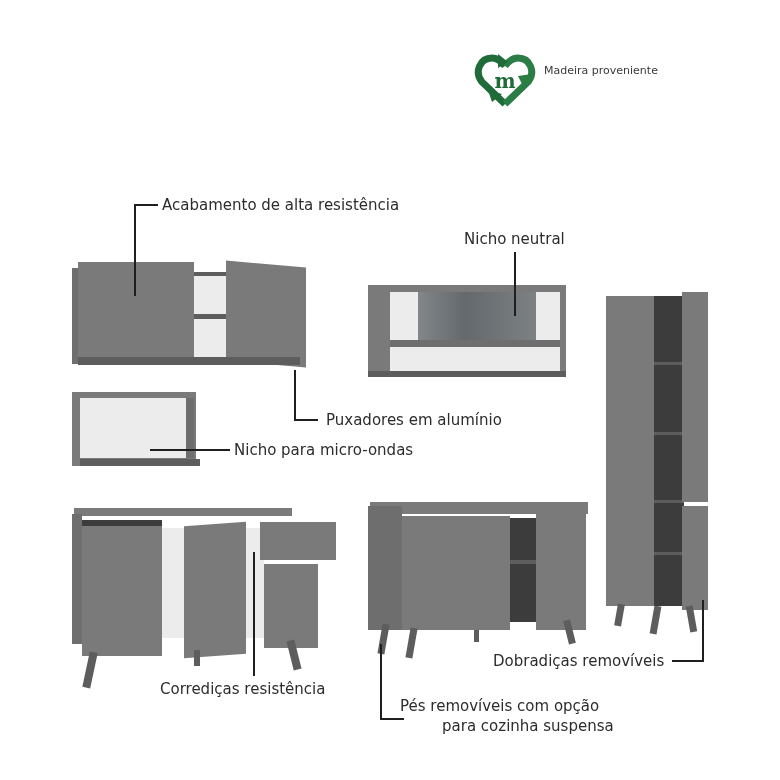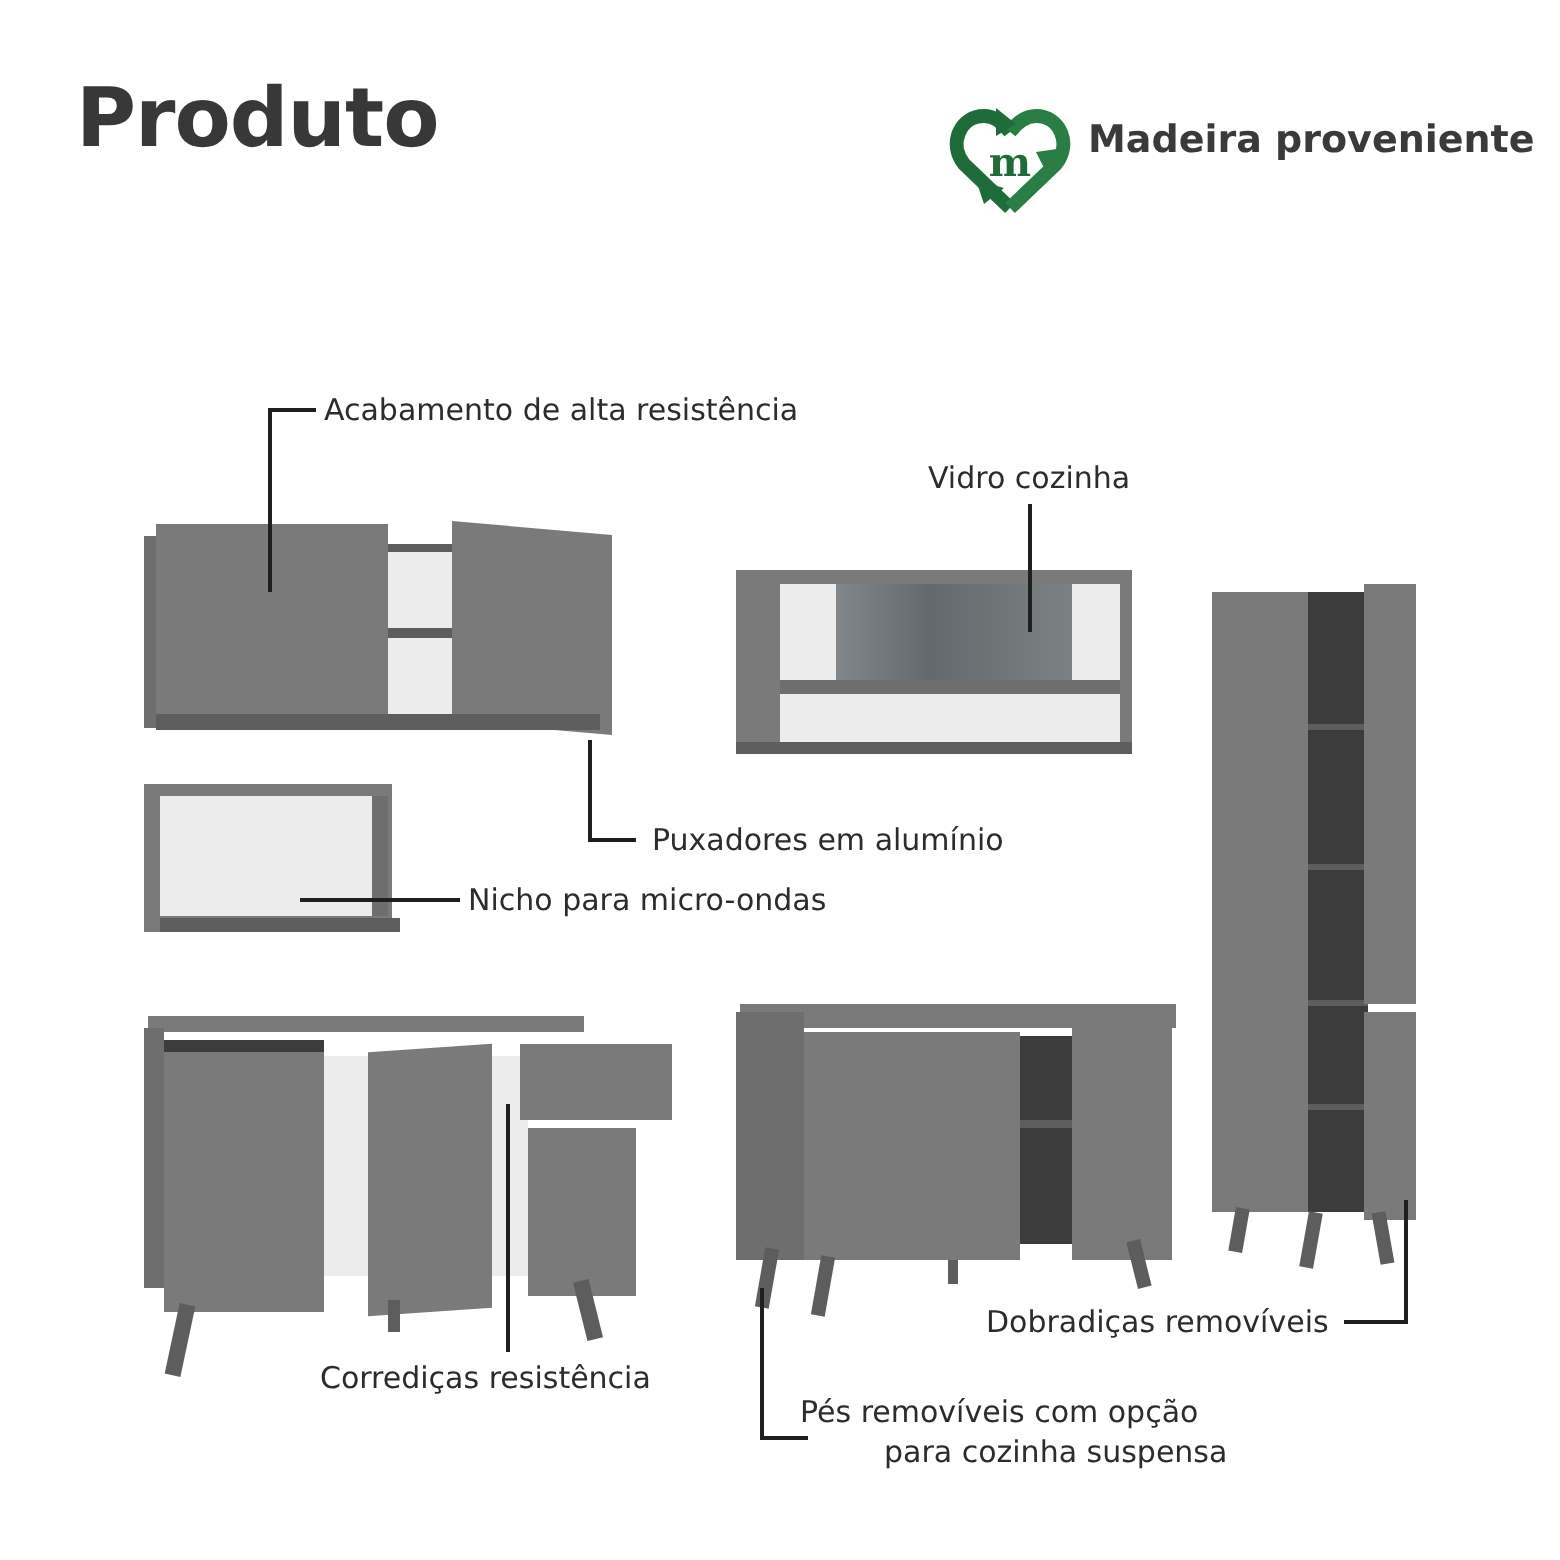--- a/index.html
+++ b/index.html
@@ -1,33 +1,32 @@
 <!DOCTYPE html>
 <html><head>
 <meta charset="utf-8">
 <style>
   html, body { margin:0; padding:0; background:#ffffff; }
   body { width:780px; height:780px; position:relative; overflow:hidden; font-family:"Liberation Sans", sans-serif; color:#2b2b2b; }
   .abs { position:absolute; }
   .title { left:38px; top:34px; font-family:"DejaVu Sans", sans-serif; font-weight:bold; font-size:41px; line-height:50px; color:#383838; letter-spacing:-0.5px; }
-  .badge-text { left:544px; top:59px; font-family:"DejaVu Sans", sans-serif; font-weight:bold; font-size:19px; line-height:23px; color:#3a3a3a; }
+  .badge-text { left:544px; top:59px; font-family:"DejaVu Sans", sans-serif; font-weight:normal; font-size:11px; line-height:23px; color:#3a3a3a; }
   .label { font-family:"DejaVu Sans", sans-serif; font-size:15px; color:#2c2c2c; white-space:nowrap; line-height:18px; }
   .line { position:absolute; background:#1f1f1f; }
   .gray { background:#7a7a7a; }
   .gray2 { background:#6e6e6e; }
   .gray3 { background:#5d5d5d; }
   .dark { background:#3c3c3c; }
   .white { background:#ececec; }
   .glass { background:linear-gradient(90deg,#7c8185,#5d6266 40%,#767b7e); }
 </style>
 </head>
 <body>
 
 <div class="abs title">
-  <div>Produto</div>
 </div>
 
 <div class="abs" style="left:474px;top:52px;width:62px;height:56px;">
   <svg width="62" height="56" viewBox="0 0 62 56">
     <path d="M31 52 L8 30 C0 20 6 6 18 6 C24 6 28 10 31 14" fill="none" stroke="#1f6b3a" stroke-width="7"></path>
     <path d="M31 52 L54 30 C62 20 56 6 44 6 C38 6 34 10 31 14" fill="none" stroke="#2a7d45" stroke-width="7"></path>
     <polygon points="24,2 34,10 24,16" fill="#1f6b3a"></polygon>
     <polygon points="50,36 58,22 44,24" fill="#2a7d45"></polygon>
     <polygon points="14,38 28,42 18,50" fill="#1f6b3a"></polygon>
     <text x="31" y="36" text-anchor="middle" font-family="DejaVu Serif, serif" font-weight="bold" font-size="20" fill="#1f6b3a">m</text>
@@ -102,21 +101,21 @@
   <div class="abs gray3" style="left:380px;top:624px;width:7px;height:30px;transform:rotate(10deg);"></div>
   <div class="abs gray3" style="left:408px;top:628px;width:7px;height:30px;transform:rotate(10deg);"></div>
   <div class="abs gray3" style="left:566px;top:620px;width:7px;height:24px;transform:rotate(-14deg);"></div>
   <div class="abs gray3" style="left:474px;top:630px;width:5px;height:12px;"></div>
 </div>
 
 <div class="line" style="left:134px;top:204px;width:2px;height:92px;"></div>
 <div class="line" style="left:134px;top:204px;width:24px;height:2px;"></div>
 <div class="abs label" style="left:162px;top:196px;">Acabamento de alta resistência</div>
 
-<div class="abs label" style="left:464px;top:230px;">Vidro cozinha</div>
+<div class="abs label" style="left:464px;top:230px;">Nicho neutral</div>
 <div class="line" style="left:514px;top:252px;width:2px;height:64px;"></div>
 
 <div class="line" style="left:294px;top:370px;width:2px;height:50px;"></div>
 <div class="line" style="left:294px;top:419px;width:24px;height:2px;"></div>
 <div class="abs label" style="left:326px;top:411px;">Puxadores em alumínio</div>
 
 <div class="line" style="left:150px;top:449px;width:80px;height:2px;"></div>
 <div class="abs label" style="left:234px;top:441px;">Nicho para micro-ondas</div>
 
 <div class="line" style="left:253px;top:552px;width:2px;height:124px;"></div>

